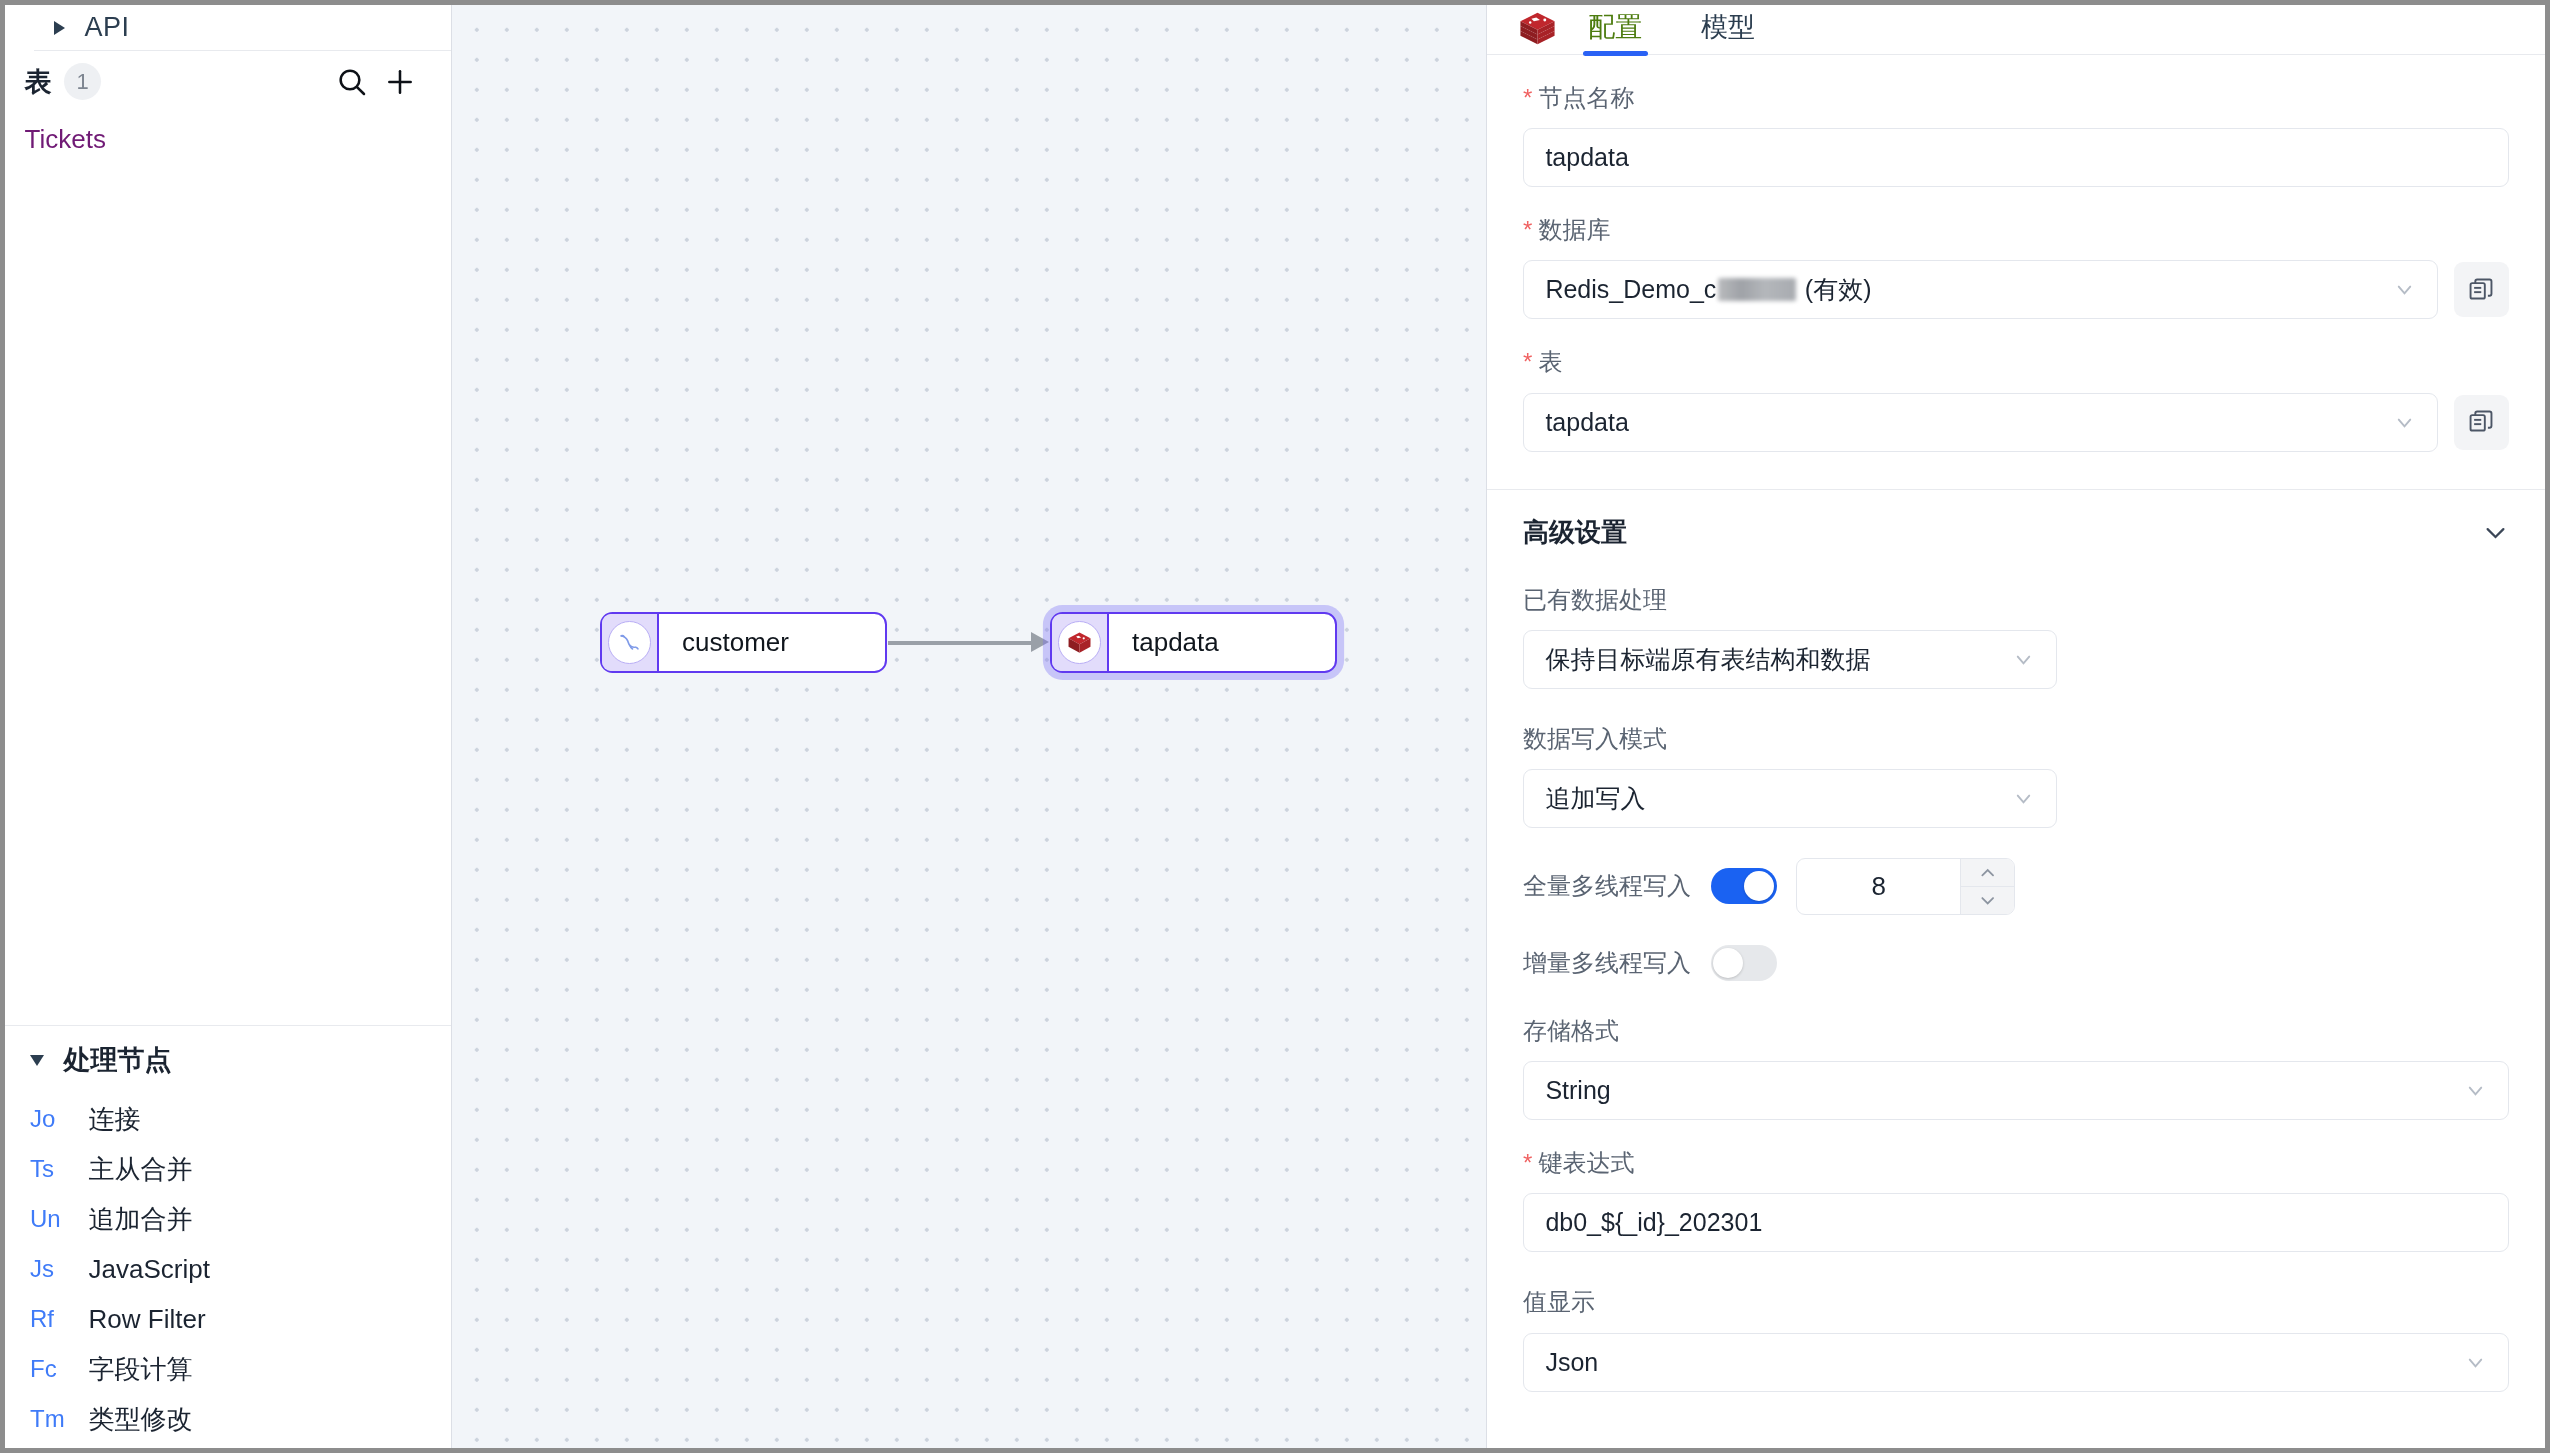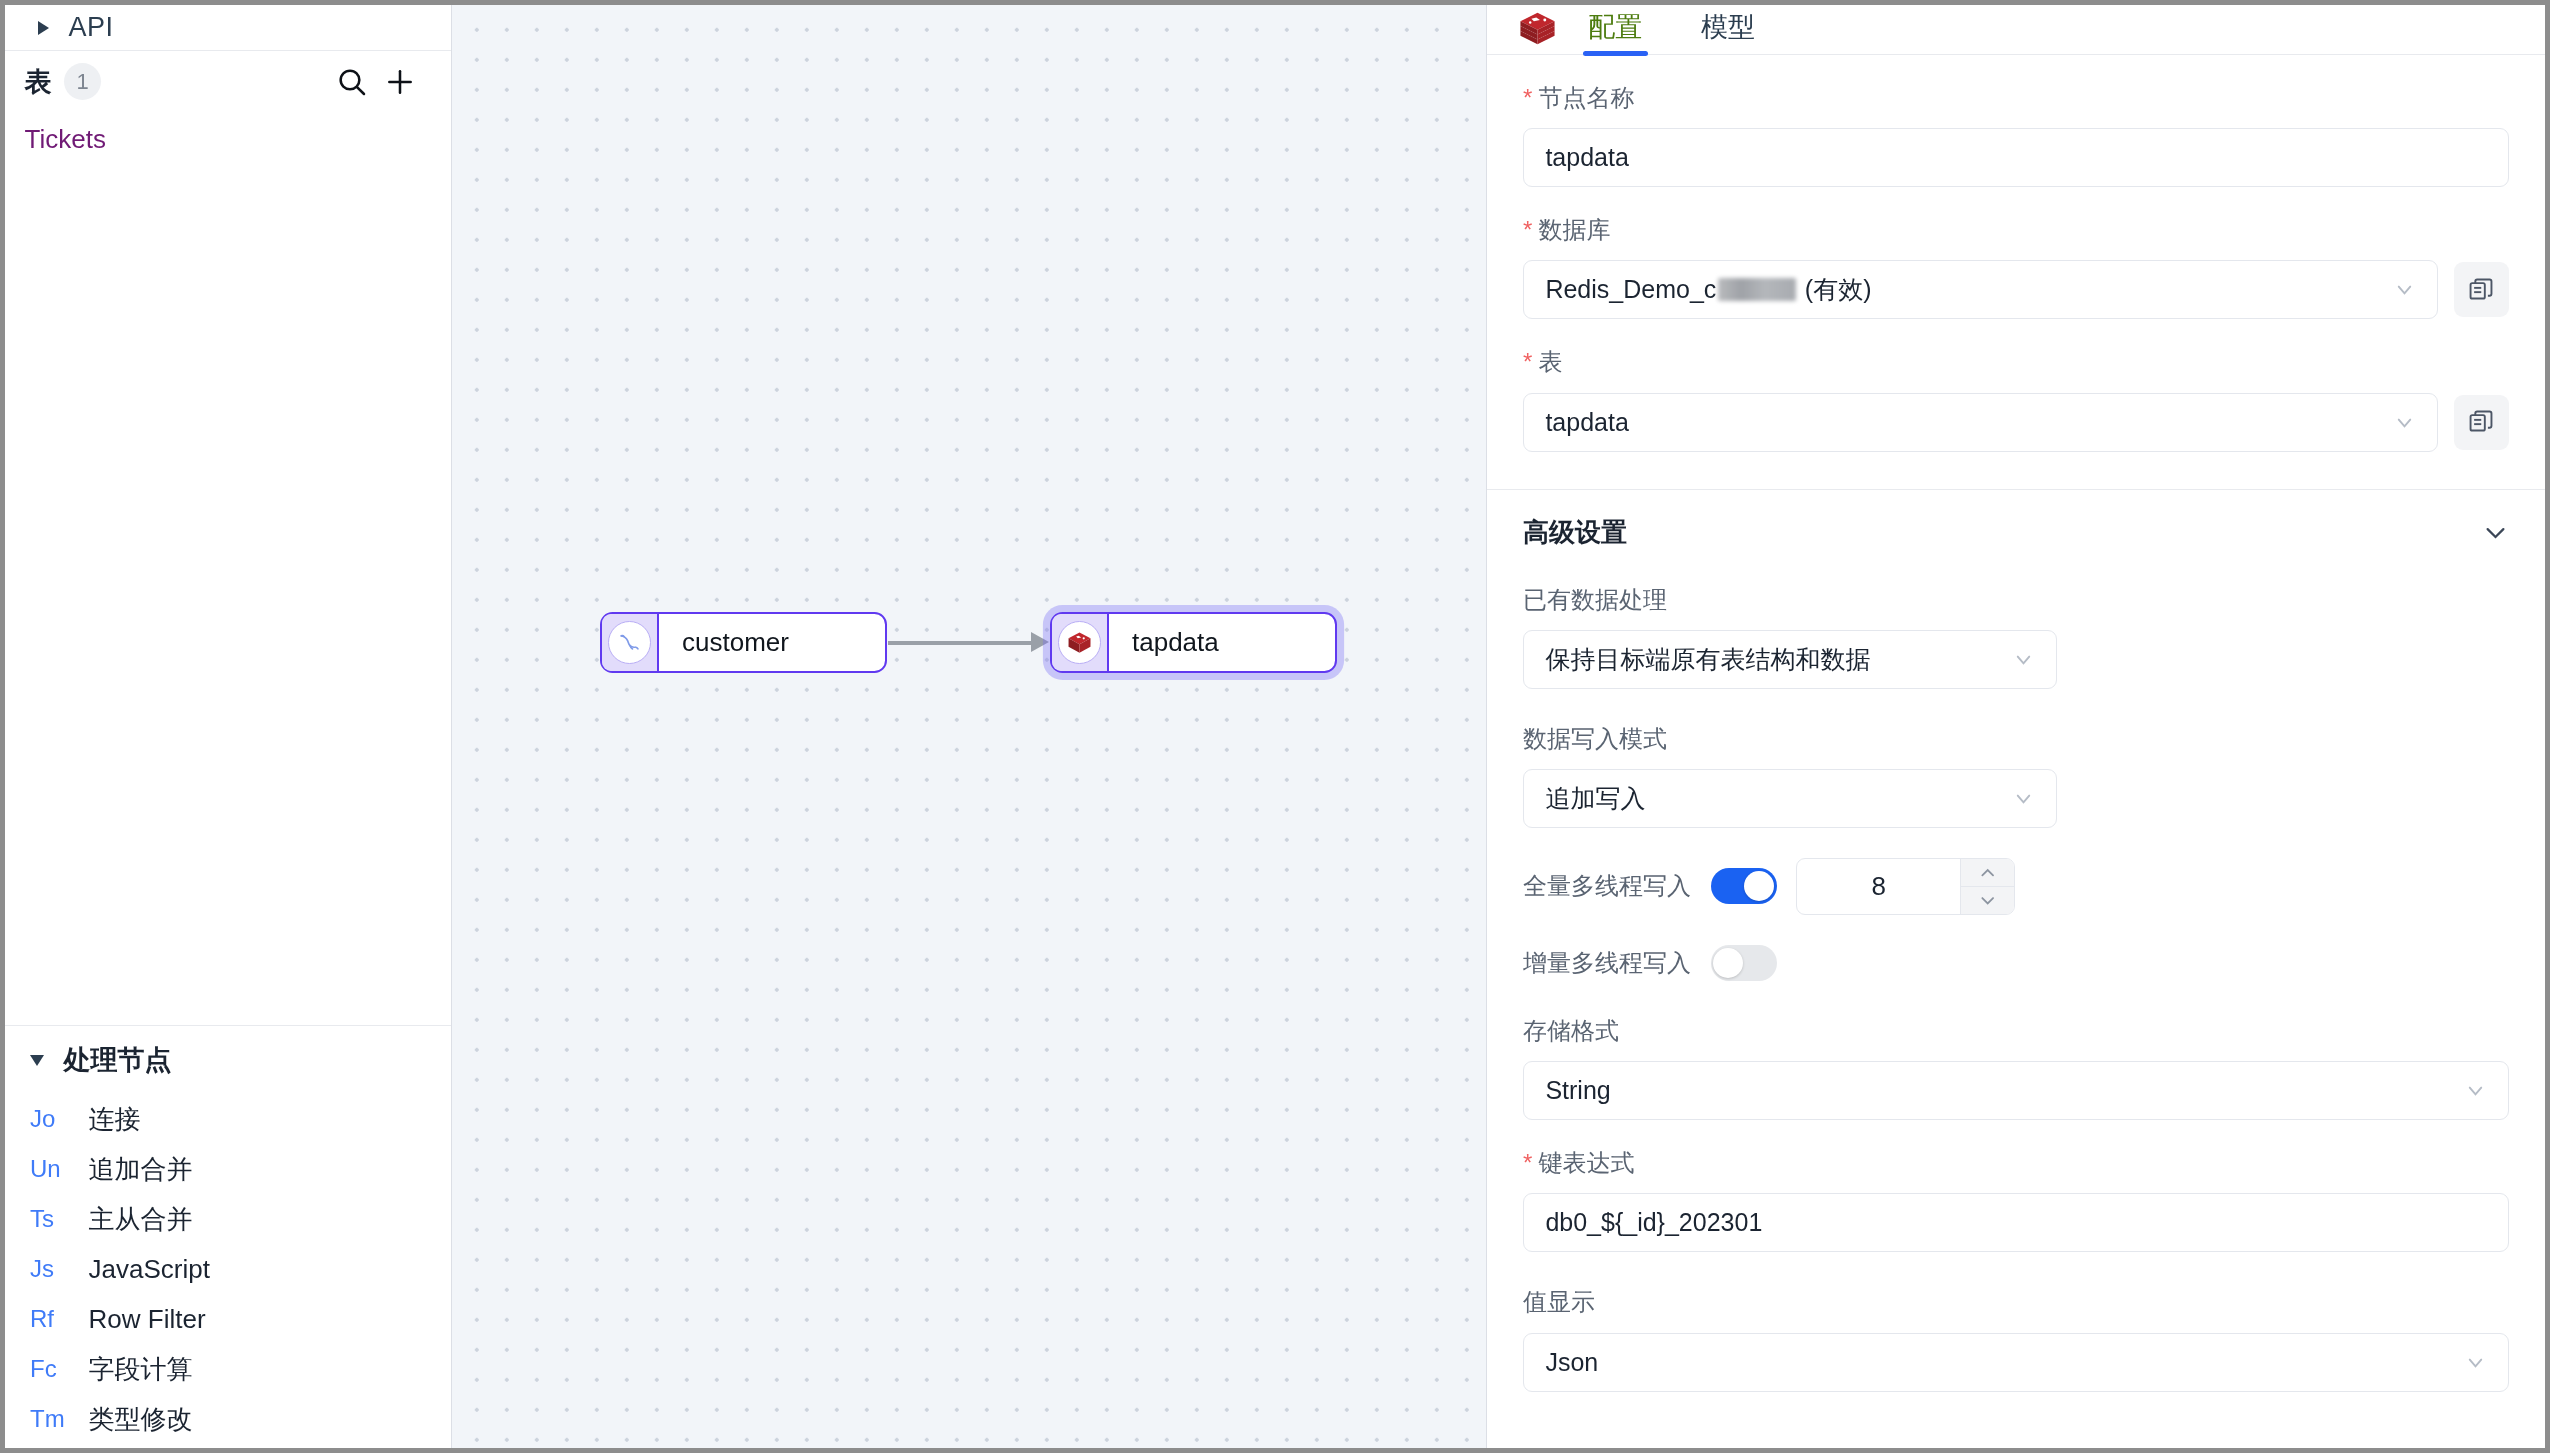--- a/index.html
+++ b/index.html
@@ -36,23 +36,24 @@
     box-sizing: border-box;
     display: flex;
     flex-direction: column;
     flex: none;
     position: relative;
   }
   .api-row {
     height: 46px;
     display: flex;
     align-items: center;
-    padding-left: 33px;
+    padding-left: 20px;
     border-bottom: 1.8px solid #e8eaee;
     box-sizing: border-box;
+    margin-left: 29px;
   }
   .tri-right {
     width: 0; height: 0;
     border-left: 11.6px solid #2c3e50;
     border-top: 7.1px solid transparent;
     border-bottom: 7.1px solid transparent;
     margin-right: 19.6px;
   }
   .tri-down {
     width: 0; height: 0;
@@ -462,26 +463,26 @@
       <div class="proc-header">
         <span class="tri-down"></span>
         <span class="proc-title">处理节点</span>
       </div>
 
       <div class="proc-item">
         <span class="proc-code">Jo</span>
         <span class="proc-label">连接</span>
       </div>
       <div class="proc-item">
+        <span class="proc-code">Ts</span>
+        <span class="proc-label">主从合并</span>
+      </div>
+      <div class="proc-item">
         <span class="proc-code">Un</span>
         <span class="proc-label">追加合并</span>
-      </div>
-      <div class="proc-item">
-        <span class="proc-code">Ts</span>
-        <span class="proc-label">主从合并</span>
       </div>
       <div class="proc-item">
         <span class="proc-code">Js</span>
         <span class="proc-label">JavaScript</span>
       </div>
       <div class="proc-item">
         <span class="proc-code">Rf</span>
         <span class="proc-label">Row Filter</span>
       </div>
       <div class="proc-item">

